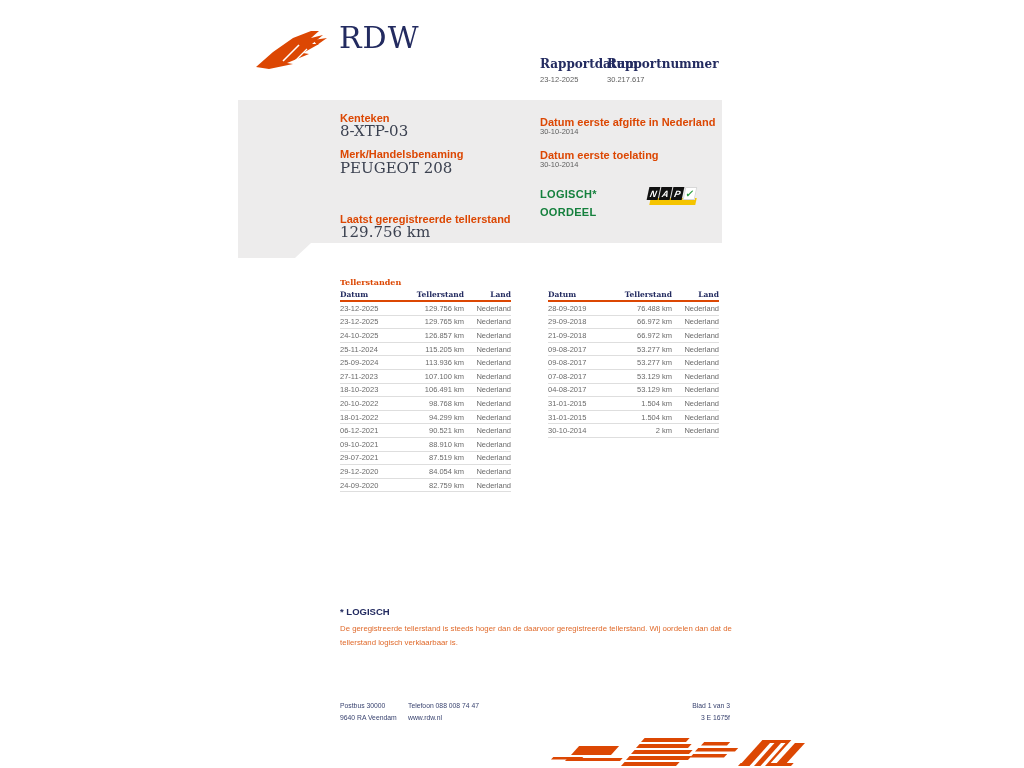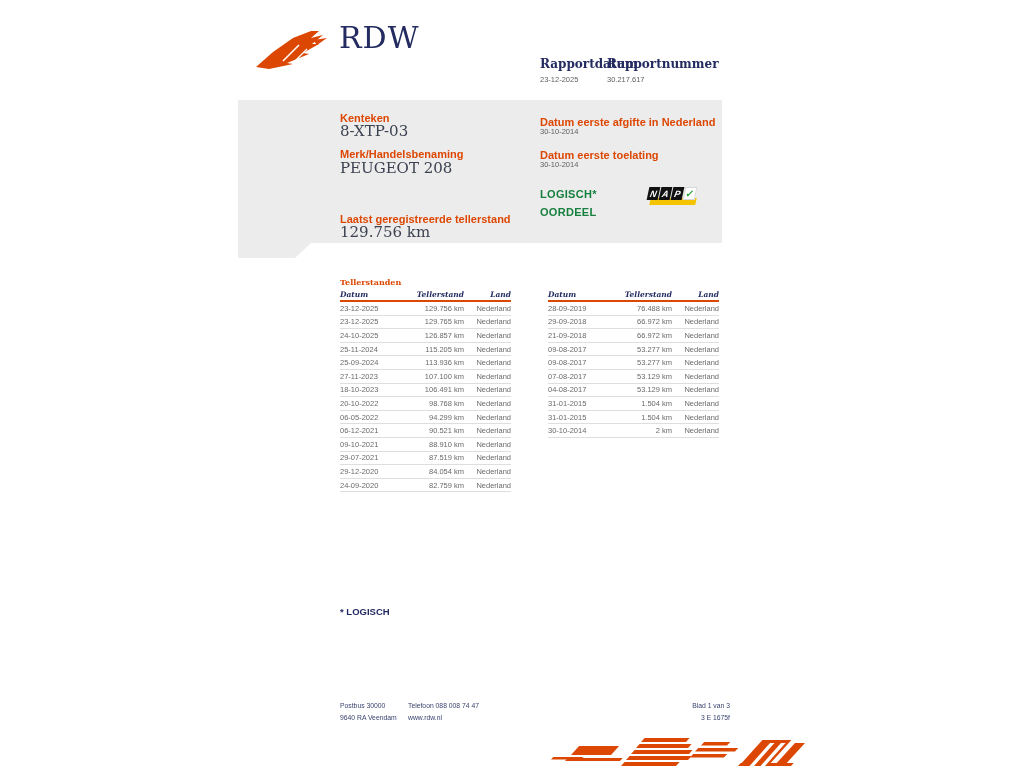--- a/index.html
+++ b/index.html
@@ -42,21 +42,21 @@
   }
   .nap-check {
     width:12px; height:13px; background:#ffffff; transform:skewX(-12deg); border:1px solid #d8d8d8;
     color:#2E9E44; font-size:10px; font-weight:bold; display:flex; align-items:center; justify-content:center;
   }
   
   .tbl-heading { position:absolute; left:340px; top:277px; font-family:"DejaVu Serif", serif; font-weight:bold; font-size:8px; color:#DC4703; }
   .tbl { position:absolute; top:290px; width:171px; }
   .tbl.left { left:340px; }
   .tbl.right { left:548px; }
-  .thead { display:flex; align-items:center; height:12px; border-bottom:2px solid #DC4703; padding-bottom:1px;font-style:italic; }
+  .thead { display:flex; align-items:center; height:12px; border-bottom:2px solid #DC4703; padding-bottom:1px; }
   .th { font-family:"DejaVu Serif", serif; font-weight:bold; font-size:7.5px; color:#232B60; }
   .trow { display:flex; align-items:center; height:13.6px; border-bottom:1px solid #DEDEDE; }
   .td { font-size:7.5px; color:#6A6A6A; }
   .c-datum { width:62px; text-align:left; }
   .c-teller { width:62px; text-align:right; }
   .c-land { flex:1; text-align:right; }
   
   .footnote-title { position:absolute; left:340px; top:606px; font-size:9.5px; font-weight:bold; color:#232B60; }
   .footnote-text { position:absolute; left:340px; top:622px; width:392px; font-size:7.8px; line-height:14px; color:#E06A2B; }
   
@@ -175,21 +175,21 @@
         <span class="td c-land">Nederland</span>
       </div>
 
       <div class="trow">
         <span class="td c-datum">20-10-2022</span>
         <span class="td c-teller">98.768 km</span>
         <span class="td c-land">Nederland</span>
       </div>
 
       <div class="trow">
-        <span class="td c-datum">06-05-2022</span>
+        <span class="td c-datum">18-01-2022</span>
         <span class="td c-teller">94.299 km</span>
         <span class="td c-land">Nederland</span>
       </div>
 
       <div class="trow">
         <span class="td c-datum">06-12-2021</span>
         <span class="td c-teller">90.521 km</span>
         <span class="td c-land">Nederland</span>
       </div>
 
@@ -280,20 +280,21 @@
       </div>
 
       <div class="trow">
         <span class="td c-datum">30-10-2014</span>
         <span class="td c-teller">2 km</span>
         <span class="td c-land">Nederland</span>
       </div>
     </div>
 
   <div class="footnote-title">* LOGISCH</div>
+  <div class="footnote-text">De geregistreerde tellerstand is steeds hoger dan de daarvoor geregistreerde tellerstand. Wij oordelen dan dat de tellerstand logisch verklaarbaar is.</div>
 
   <div class="footer">
     <div class="f-col1">
       <div>Postbus 30000</div>
       <div>9640 RA Veendam</div>
     </div>
     <div class="f-col2">
       <div>Telefoon 088 008 74 47</div>
       <div>www.rdw.nl</div>
     </div>

